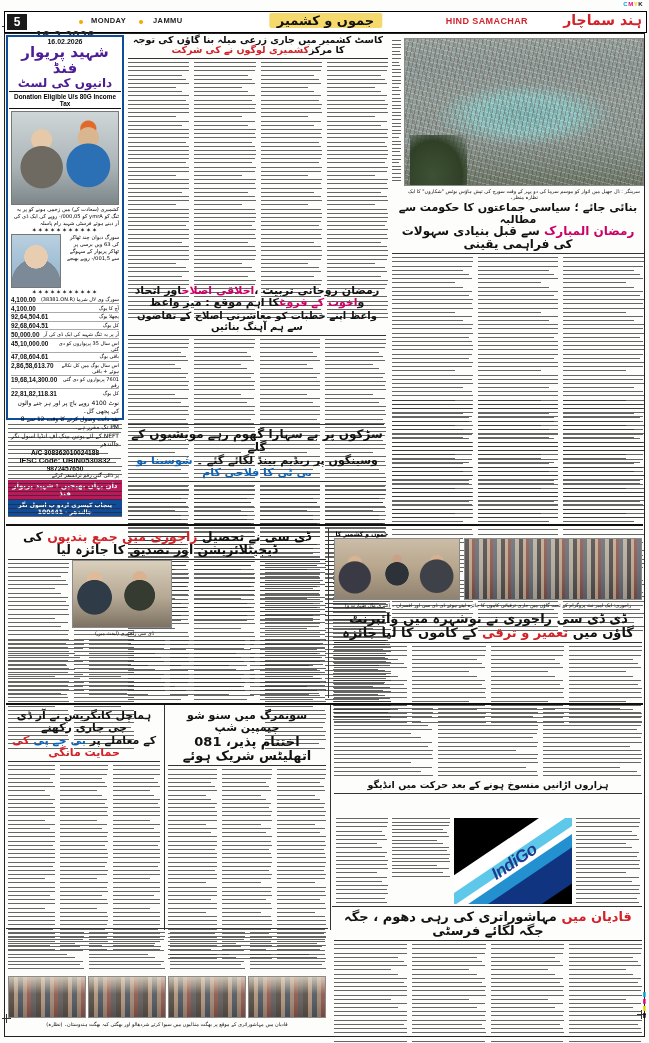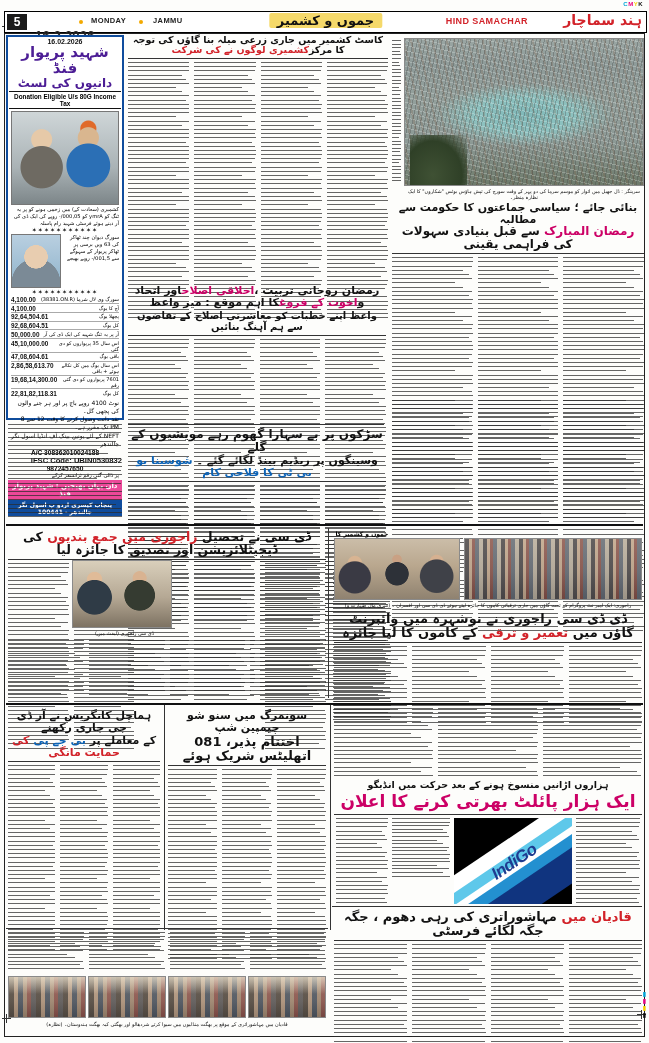--- a/index.html
+++ b/index.html
@@ -53,22 +53,22 @@
   .ad-80g{font-size:6.4px;font-weight:bold;text-align:center;border-top:1px solid #111;border-bottom:1px solid #111;
           padding:1px 0;margin:2px 1px;}
   .ad-photo{margin:1px 3px;height:92px;border:1px solid #777;overflow:hidden;position:relative;}
   .ad-photo2{margin:1px 3px;height:52px;width:48px;border:1px solid #777;overflow:hidden;position:relative;float:left;}
   .starline{text-align:center;font-size:6px;color:#111;letter-spacing:1px;line-height:6px;}
   .amt-table{margin:0 3px;font-size:6.4px;}
   .amt-row{display:flex;justify-content:space-between;border-bottom:1px solid #aaa;padding:.4px 0;}
   .amt-num{font-weight:bold;color:#111;font-family:"Liberation Sans",sans-serif;}
   .amt-lbl{flex:1;margin-left:3px;}
   .bank{margin:2px 3px 0;font-size:6px;line-height:1.35;}
-  .ifsc{font-size:7.6px;font-weight:bold;text-align:right;color:#111;}
-  .ad-foot{background:#ec4899;color:#fff;text-align:center;font-size:7px;font-weight:bold;padding:2px 0;margin-top:2px;}
+  .ifsc{font-size:7.6px;font-weight:bold;text-align:center;color:#111;}
+  .ad-foot{background:#be185d;color:#fff;text-align:center;font-size:7px;font-weight:bold;padding:2px 0;margin-top:2px;}
   .ad-foot2{background:#0f4c9c;color:#fff;text-align:center;font-size:6px;font-weight:bold;padding:1px 0;}
 
   
   .headline{font-weight:bold;color:#111;line-height:1.05;text-align:center;}
   .hred{color:#d2232a;}
   .hmag{color:#cc0066;}
   .hblue{color:#0d63b5;}
 
   
   .photo{position:absolute;overflow:hidden;border:1px solid #8a8a8a;box-sizing:border-box;}
@@ -2229,24 +2229,20 @@
         <i></i>
         <i></i>
         <i></i>
         <i></i>
         <i></i>
         <i></i>
         <i></i>
         <i></i>
     </div>
     <div class="headline urdu" style="font-size:9.5px;margin-top:4px;">ہزاروں اڑانیں منسوخ ہونے کے بعد حرکت میں انڈیگو</div>
-    <div class="headline urdu hmag" style="font-size:17px;margin-top:3px;letter-spacing:1px;">
-      <span>ایک ہزار پائلٹ بھرتی کرنے</span>
-      <span>کا اعلان</span>
-    </div>
     <div class="hsep" style="position:relative;margin:3px 0 3px;"></div>
   </div>
 
   <div class="photo" style="left:454px;top:818px;width:118px;height:86px;border:none;">
     <div class="indigo">
       <div class="band b1"></div>
         <div class="band b2"></div>
         <div class="band b3"></div>
       <div class="band b4"></div>
         <div class="band b5"></div>

